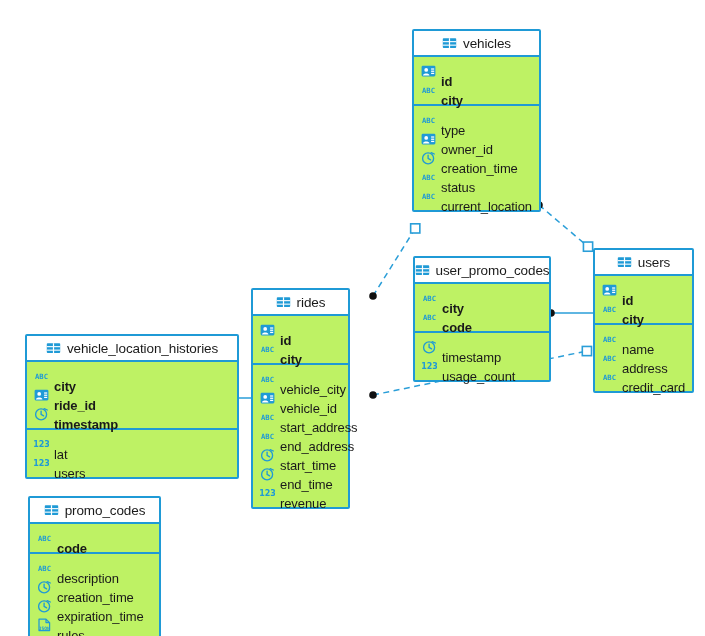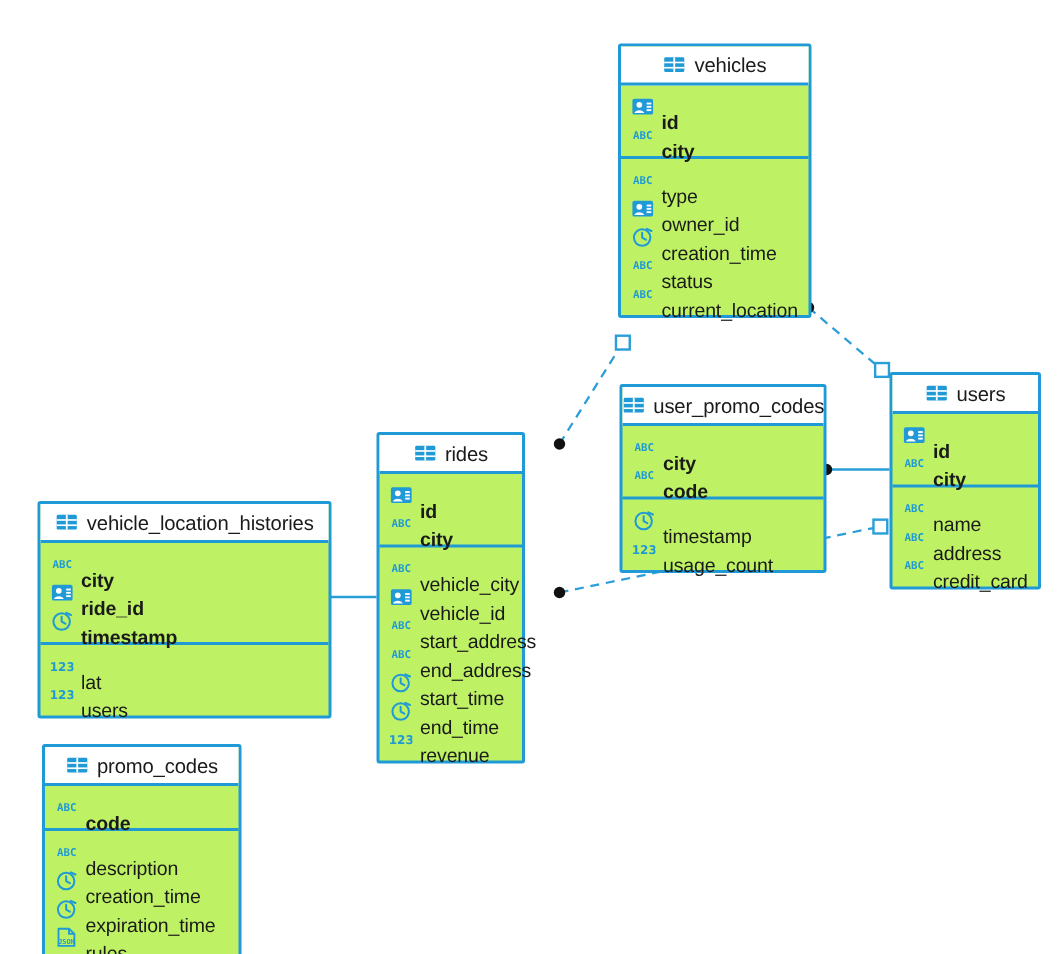--- a/index.html
+++ b/index.html
@@ -387,21 +387,21 @@
         <div class="col-row">
           <span class="ic">
             <svg width="15" height="14" viewBox="0 0 15 14">
               <text x="7.5" y="10" font-family="DejaVu Sans, sans-serif" font-size="8" font-weight="bold" fill="#1f9ad6" text-anchor="middle">123</text>
             </svg>
           </span>
           <span class="col-name">revenue</span>
         </div>
       </div>
     </div>
-    <div class="table-box" style="left: 25px; top: 334px; width: 196px;">
+    <div class="table-box" style="left: 25px; top: 334px; width: 214px;">
       <div class="tbl-header">
         <span class="ic">
           <svg width="15" height="14" viewBox="0 0 15 14">
             <rect x="0.8" y="2.2" width="13.4" height="9.8" rx="0.9" fill="#1f9ad6"></rect>
             <rect x="0.8" y="5.1" width="13.4" height="1.1" fill="#fff"></rect>
             <rect x="0.8" y="8.6" width="13.4" height="1.1" fill="#fff"></rect>
             <rect x="6.9" y="2.2" width="1.2" height="9.8" fill="#fff"></rect>
           </svg>
         </span>
         <span class="tbl-title">vehicle_location_histories</span>

